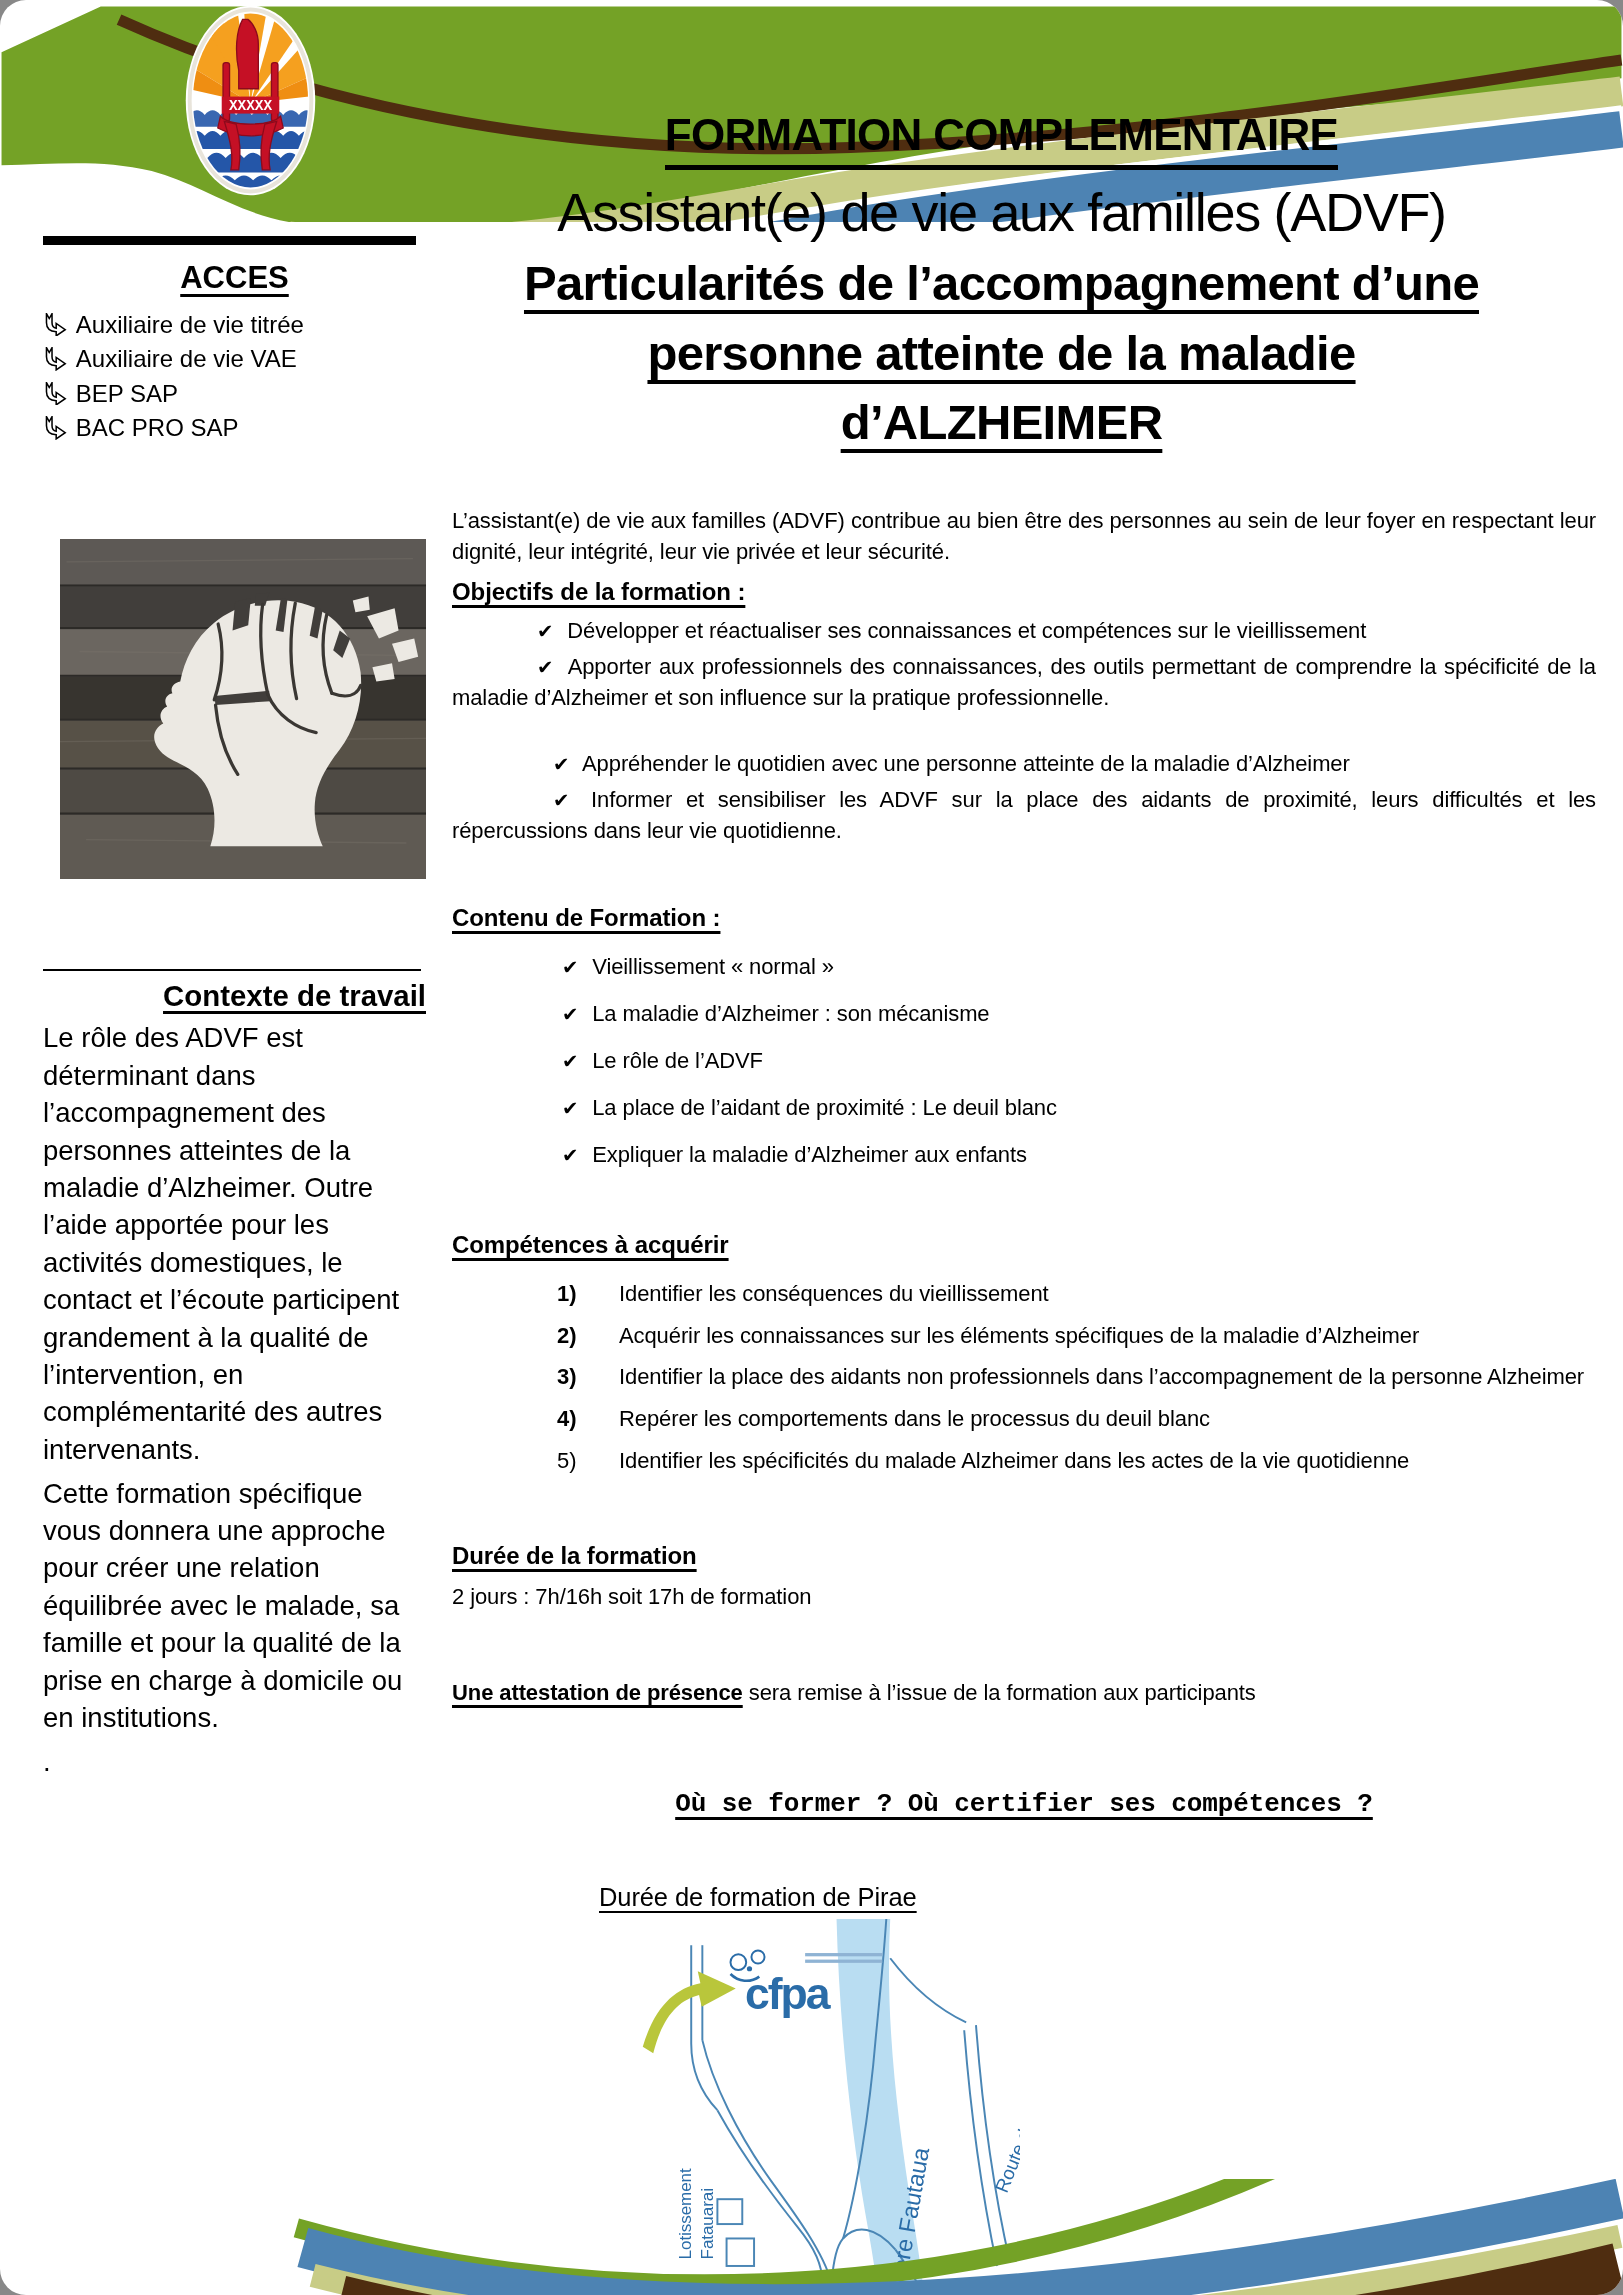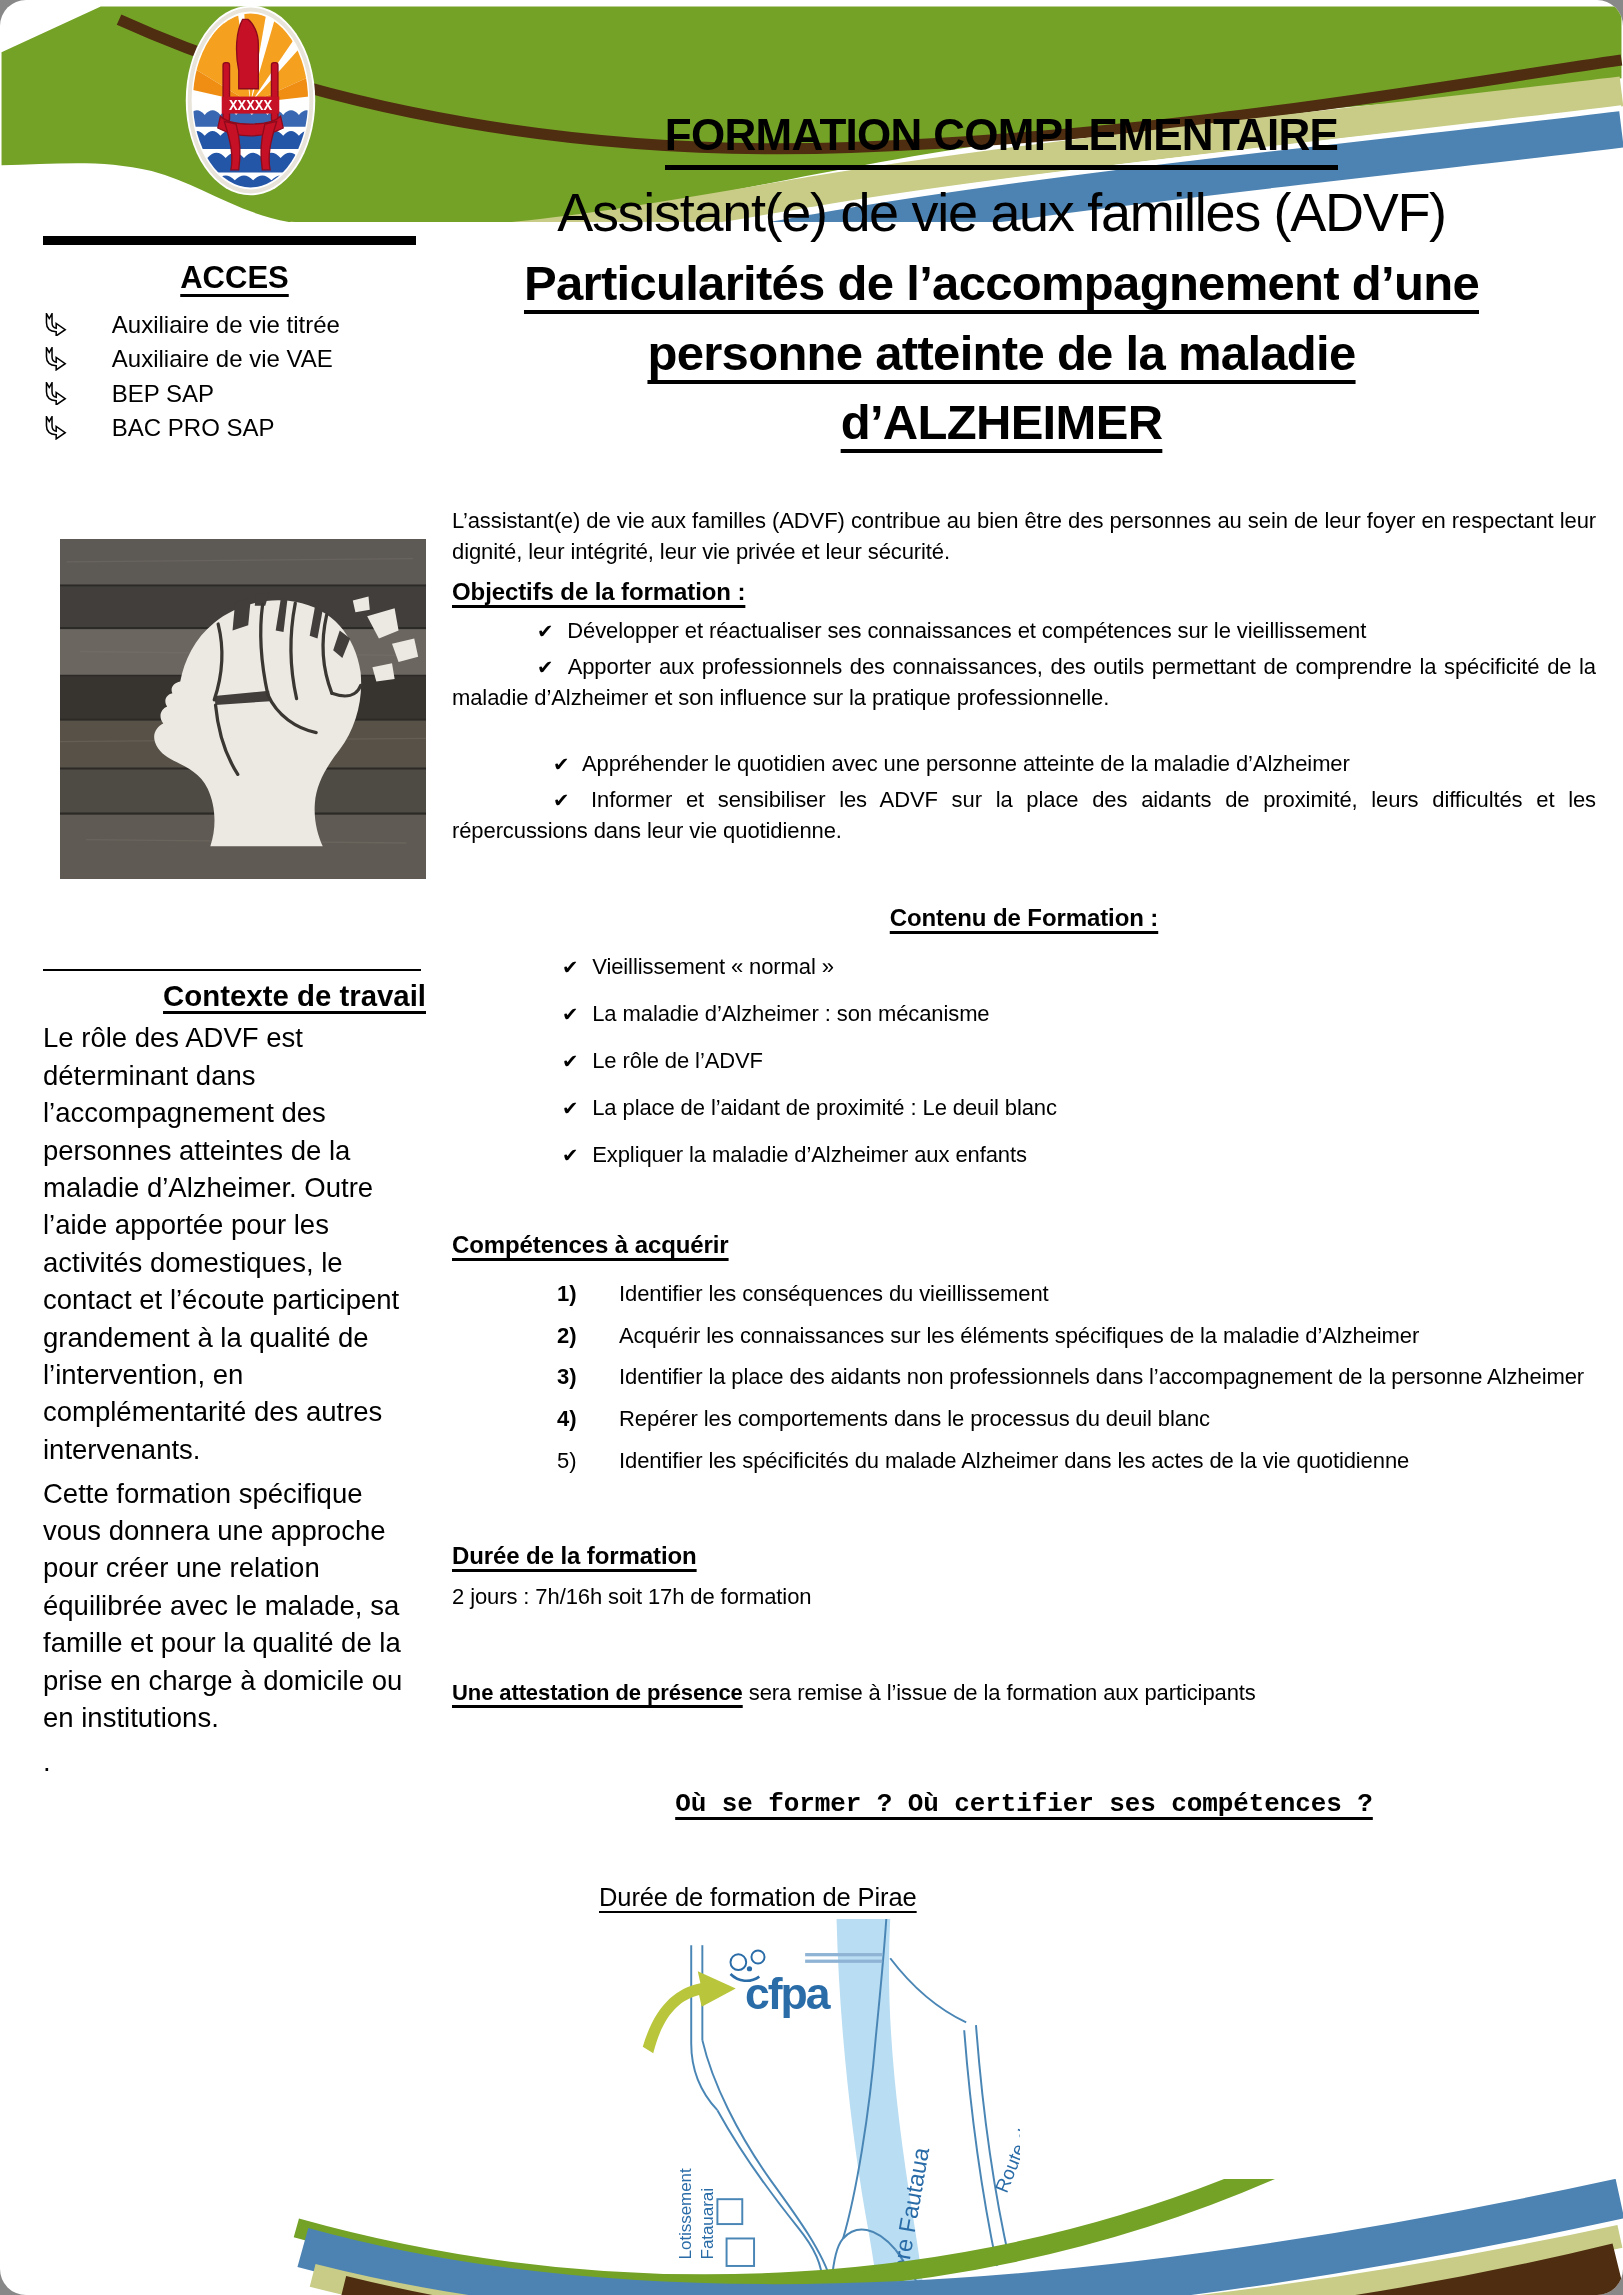--- a/index.html
+++ b/index.html
@@ -14,38 +14,38 @@
       border-bottom:5.9px solid #000;padding-bottom:5.2px;}
   .t2{font-size:54px;font-weight:400;letter-spacing:-1.3px;margin-top:10.5px;}
   .t3{font-size:49px;font-weight:700;letter-spacing:-0.7px;line-height:1.42;margin-top:6.5px;}
   .t3 .uline{text-decoration:underline;text-decoration-thickness:3.9px;text-underline-offset:9.8px;}
   
   .sidebar{position:absolute;left:43px;top:236px;width:383px;}
   .side-rule{height:8.5px;background:#000;width:373px;}
   .acces-title{text-align:center;font-size:31px;font-weight:800;margin-top:15.7px;}
   .acces-title span{text-decoration:underline;text-decoration-thickness:3.3px;text-underline-offset:5.9px;}
   .acces-list{list-style:none;margin:14.4px 0 0 0;padding:0;font-size:24px;}
-  .acces-list li{display:flex;align-items:center;margin:6.5px 0;gap:36px;}
+  .acces-list li{display:flex;align-items:center;margin:6.5px 0;}
   .acces-list .abul{margin-right:9.2px;flex:0 0 auto;}
   .head-img{margin:97px 0 0 17px;}
   .side-div{height:2px;background:#000;width:378px;margin-top:90px;}
   .ctx-title{text-align:right;font-size:29.4px;font-weight:800;margin-top:7.9px;}
   .ctx-title span{text-decoration:underline;text-decoration-thickness:2.6px;text-underline-offset:5.2px;}
   .ctx-p{font-size:27.5px;line-height:1.36;margin:6.5px 0 0 0;}
   
   .main{position:absolute;left:452px;top:505px;width:1144px;font-size:22px;line-height:1.42;
         letter-spacing:-0.1px;}
   .just{text-align:justify;}
   .sect{font-size:24px;font-weight:800;margin:0;}
   .sect span{text-decoration:underline;text-decoration-thickness:2.6px;text-underline-offset:5.2px;}
   .check-para{margin:5.2px 0;text-indent:85px;}
   .check-para.ind2{text-indent:101px;}
   .chk{font-size:19.6px;padding-right:7.9px;}
   .grp{margin-top:34px;}
-  .h-contenu{margin-top:55px;text-align:center;}
+  .h-contenu{margin-top:55px;}
   .contenu-li{margin:15.7px 0;padding-left:110px;}
   .h-comp{margin-top:58px;margin-bottom:15.7px;}
   .comp-li{display:flex;margin:10.5px 0;}
   .comp-li .num{flex:0 0 62px;margin-left:105px;font-weight:800;}
   .comp-li .num.reg{font-weight:400;}
   .comp-li .itext{flex:1;}
   .h-duree{margin-top:63px;margin-bottom:7.9px;}
   .attest{margin-top:65px;}
   .attest .bu{font-weight:800;text-decoration:underline;text-decoration-thickness:2.6px;text-underline-offset:5.2px;}
   .ou-former{margin-top:76px;text-align:center;font-size:26px;font-weight:800;}

